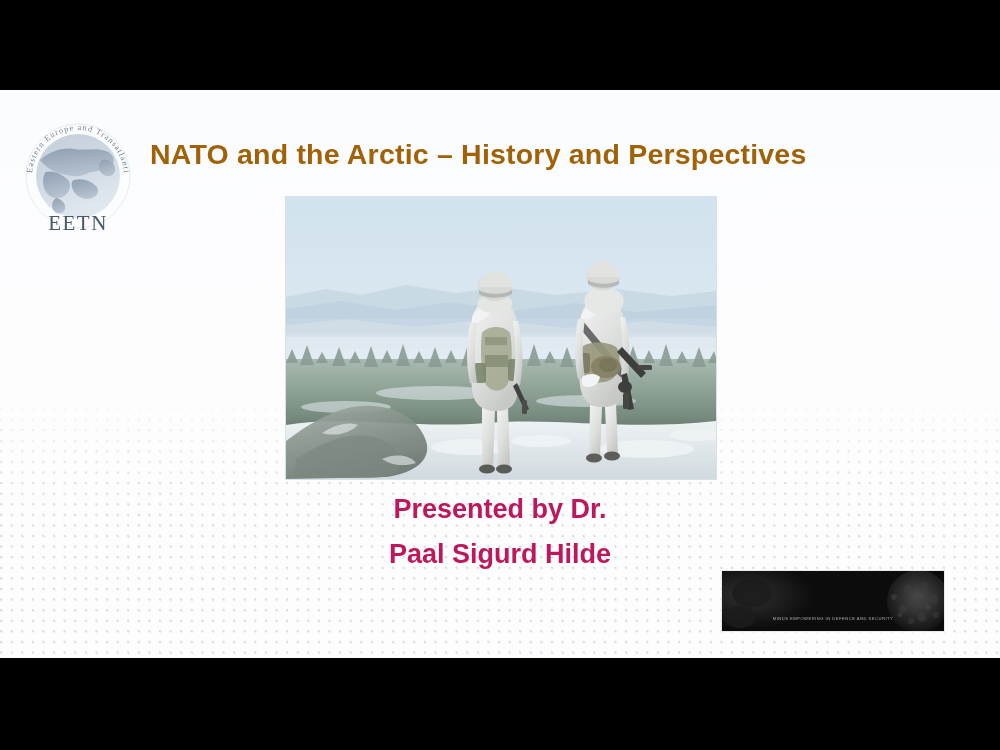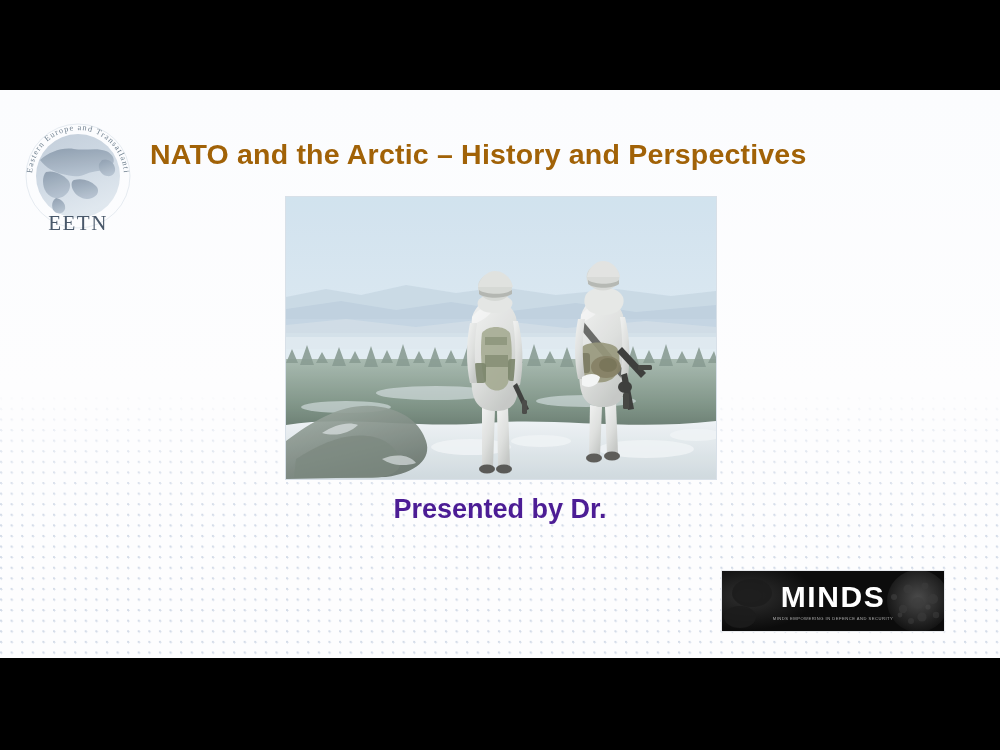--- a/index.html
+++ b/index.html
@@ -115,21 +115,21 @@
   }
   #arctic-photo svg { display: block; }
 
   
   #presenter-block {
     position: absolute;
     left: 0;
     top: 397px;
     width: 1000px;
     text-align: center;
-    color: #4c1d95;
+    color: #be185d;
     font-weight: bold;
     font-size: 27px;
     line-height: 45px;
   }
   #presenter-block div { white-space: nowrap; }
 
   
   #minds-logo {
     position: absolute;
     left: 721px;
@@ -380,20 +380,21 @@
           <rect x="352" y="168" width="14" height="5" rx="1.6" fill="#353630"></rect>
           <rect x="337" y="196" width="6" height="16" rx="1.6" fill="#34352f"></rect>
         </g>
 
         <rect x="0" y="0" width="430" height="282" fill="#e8f0f4" opacity="0.1"></rect>
       </svg>
     </div>
 
     <div id="presenter-block">
       <div>Presented by Dr.</div>
+      <div>Paal Sigurd Hilde</div>
     </div>
 
     <div id="minds-logo">
       <div id="minds-logo-graphic">
         <svg width="224" height="62" viewBox="0 0 224 62" xmlns="http://www.w3.org/2000/svg">
           <defs>
             <radialGradient id="mindsphere" cx="0.5" cy="0.45" r="0.6">
               <stop offset="0%" stop-color="#4a4a4a"></stop>
               <stop offset="60%" stop-color="#272727"></stop>
               <stop offset="100%" stop-color="#0e0e0e"></stop>
@@ -422,21 +423,20 @@
             <circle cx="178" cy="44" r="2.4"></circle>
             <circle cx="206" cy="36" r="2.6"></circle>
           </g>
 
           <g fill="#1c1c1c" opacity="0.85">
             <ellipse cx="30" cy="22" rx="20" ry="14"></ellipse>
             <ellipse cx="18" cy="46" rx="16" ry="11"></ellipse>
           </g>
         </svg>
       </div>
-      <div id="minds-wordmark">MINDS</div>
       <div id="minds-tagline">MINDS EMPOWERING IN DEFENCE AND SECURITY</div>
     </div>
 
   </div>
 
   <div class="letterbox" id="letterbox-bottom"></div>
 
 </div>
 
 </body></html>

